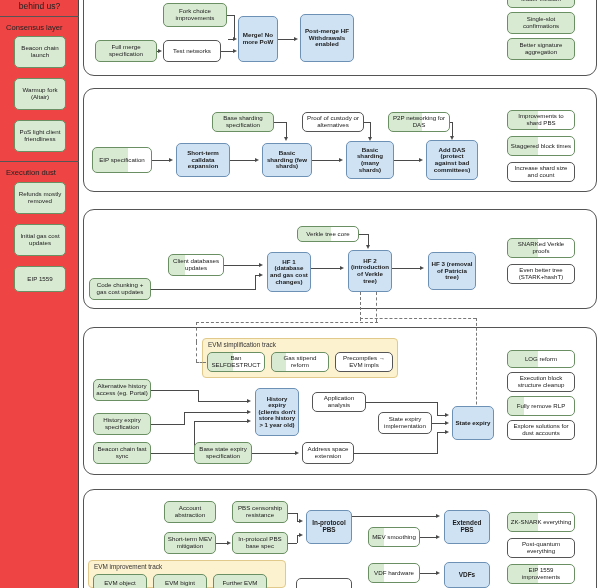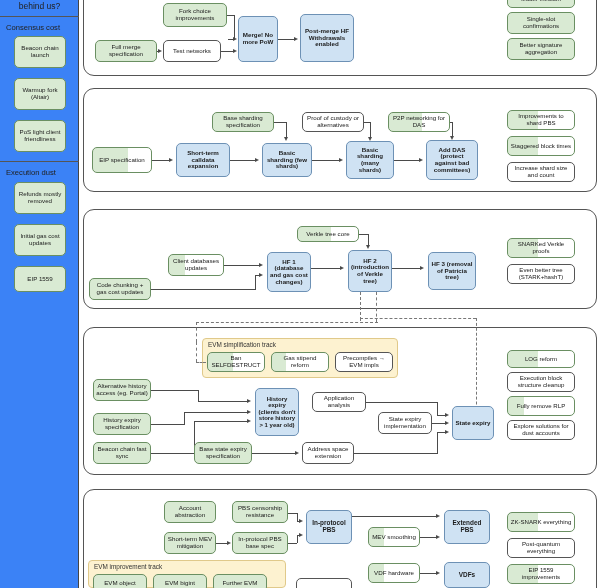--- a/index.html
+++ b/index.html
@@ -31,21 +31,21 @@
   
   .half45 { background:linear-gradient(90deg,#d9ead3 0%,#d9ead3 45%,#ffffff 45%,#ffffff 100%); border-color:#6a8f62; }
   .half55 { background:linear-gradient(90deg,#d9ead3 0%,#d9ead3 55%,#ffffff 55%,#ffffff 100%); border-color:#6a8f62; }
   .half30 { background:linear-gradient(90deg,#d9ead3 0%,#d9ead3 30%,#ffffff 30%,#ffffff 100%); border-color:#6a8f62; }
   .half25 { background:linear-gradient(90deg,#d9ead3 0%,#d9ead3 25%,#ffffff 25%,#ffffff 100%); border-color:#6a8f62; }
   .half60 { background:linear-gradient(90deg,#d9ead3 0%,#d9ead3 60%,#ffffff 60%,#ffffff 100%); border-color:#6a8f62; }
 
   
   #sidebar {
     position:absolute; left:0; top:0; width:79px; height:588px;
-    border-right:1.5px solid #444; background:#3b82f6; z-index:6;
+    border-right:1.5px solid #444; background:#ef4444; z-index:6;
   }
   .side-top-label {
     position:absolute; left:0; top:0; width:79px; text-align:center;
     font-size:8.5px; color:#222;
   }
   .side-rule { position:absolute; left:0; width:79px; border-top:1px solid #555; }
   .side-head { position:absolute; left:6px; font-size:7.6px; color:#222; }
   .side-node { left:14px; width:52px; font-size:6.2px; }
 
   
@@ -93,21 +93,21 @@
 </style>
 </head>
 <body>
 
 <div class="clip">
 
 <div id="sidebar">
   <div class="side-top-label" style="top:1px;">behind us?</div>
   <div class="side-rule" style="top:16px;"></div>
 
-  <div class="side-head" style="top:23px;">Consensus cost</div>
+  <div class="side-head" style="top:23px;">Consensus layer</div>
   <div class="node green side-node" style="top:36px;height:32px;">Beacon chain launch</div>
   <div class="node green side-node" style="top:78px;height:32px;">Warmup fork (Altair)</div>
   <div class="node green side-node" style="top:120px;height:32px;">PoS light client friendliness</div>
 
   <div class="side-rule" style="top:161px;"></div>
   <div class="side-head" style="top:168px;">Execution dust</div>
   <div class="node green side-node" style="top:182px;height:32px;">Refunds mostly removed</div>
   <div class="node green side-node" style="top:224px;height:32px;">Initial gas cost updates</div>
   <div class="node green side-node" style="top:266px;height:26px;">EIP 1559</div>
 </div>

